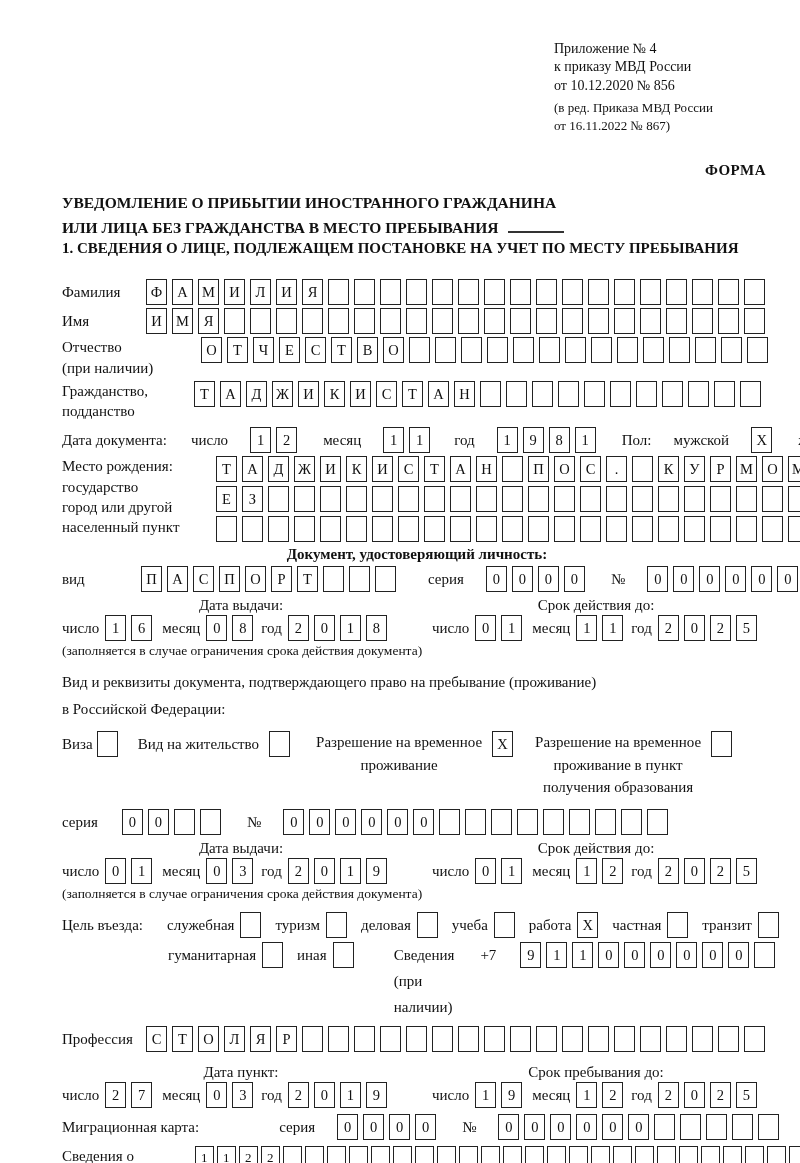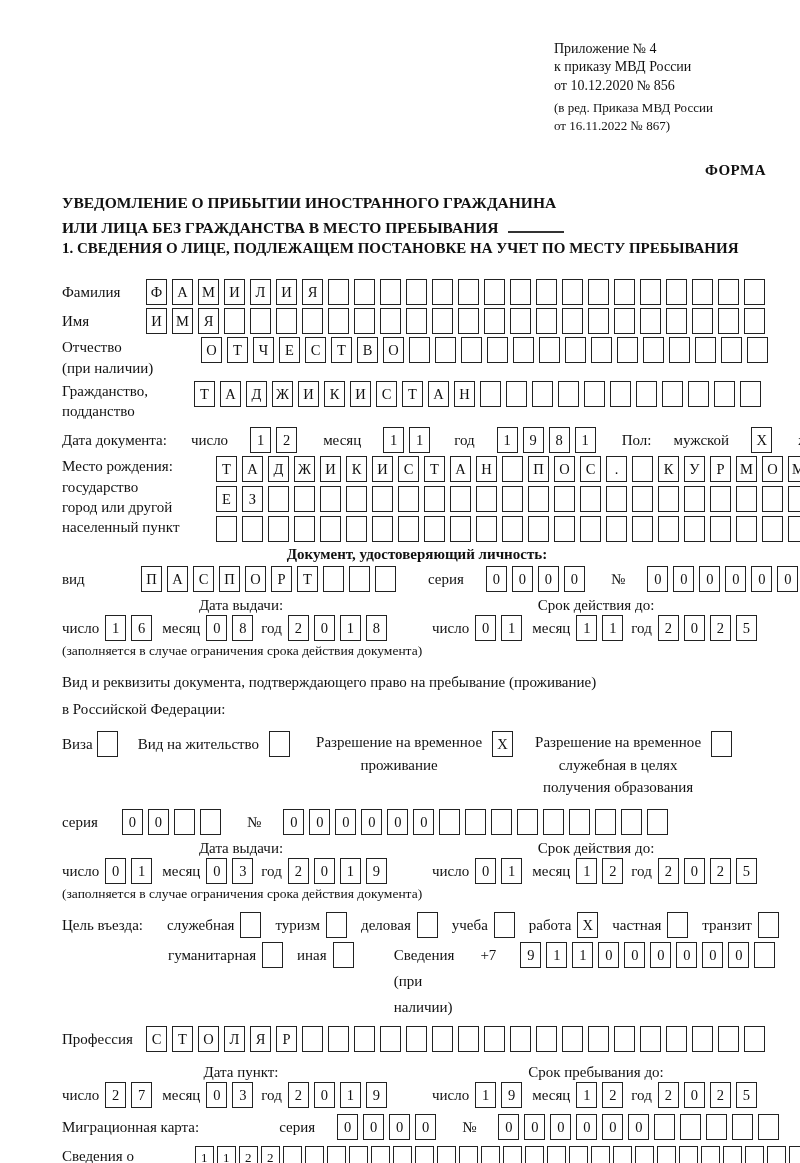--- a/index.html
+++ b/index.html
@@ -419,21 +419,21 @@
     <div class="popt ml26">
       <div class="plines">
         <div>Разрешение на временное</div>
         <div>проживание</div>
       </div>
       <span class="box cb">X</span>
     </div>
     <div class="popt ml22">
       <div class="plines">
         <div>Разрешение на временное</div>
-        <div>служебная в целях</div>
+        <div>проживание в пункт</div>
         <div>получения образования</div>
       </div>
       <span class="box cb"></span>
     </div>
   </div>
 
   <div class="row mt10">
     <span class="ilbl">серия</span>
     <div class="boxes">
         <span class="box">0</span>

